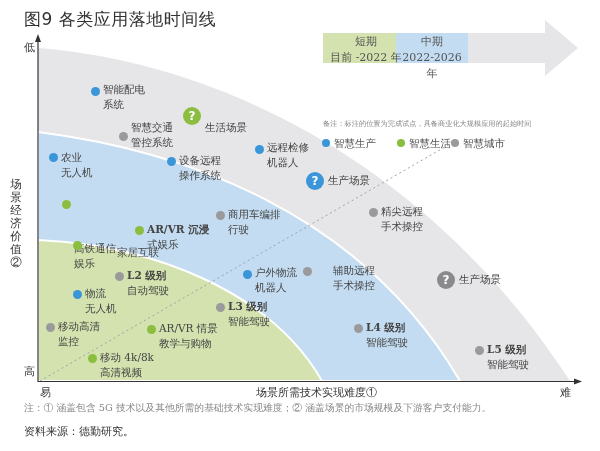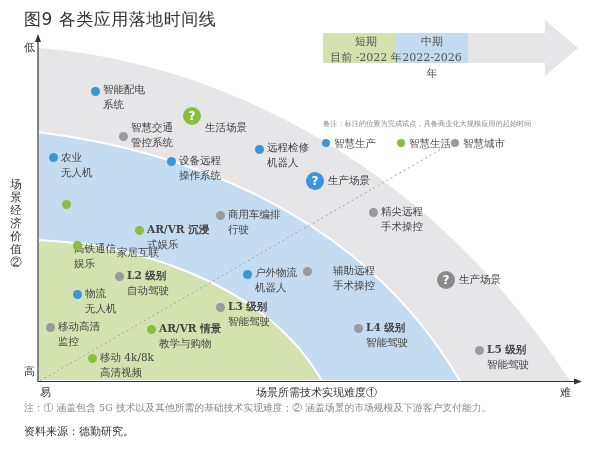--- a/index.html
+++ b/index.html
@@ -187,21 +187,21 @@
   </div>
 
 <span class="dot" style="left:46px; top:323px; background:#9a9a9c"></span>
 <div class="lbl" style="left:58px; top:319px;">
     <div>移动高清</div>
     <div>监控</div>
   </div>
 
 <span class="dot" style="left:147px; top:325px; background:#8bbd3e"></span>
 <div class="lbl" style="left:159px; top:321px;">
-    <div style="font-weight:bold">AR/VR 情景</div>
+    <div style="font-weight:normal">AR/VR 情景</div>
     <div>教学与购物</div>
   </div>
 
 <span class="dot" style="left:88px; top:354px; background:#8bbd3e"></span>
 <div class="lbl" style="left:100px; top:350px;">
     <div>移动 4k/8k</div>
     <div>高清视频</div>
   </div>
 
 <div class="note">注：① 涵盖包含 5G 技术以及其他所需的基础技术实现难度；② 涵盖场景的市场规模及下游客户支付能力。</div>

